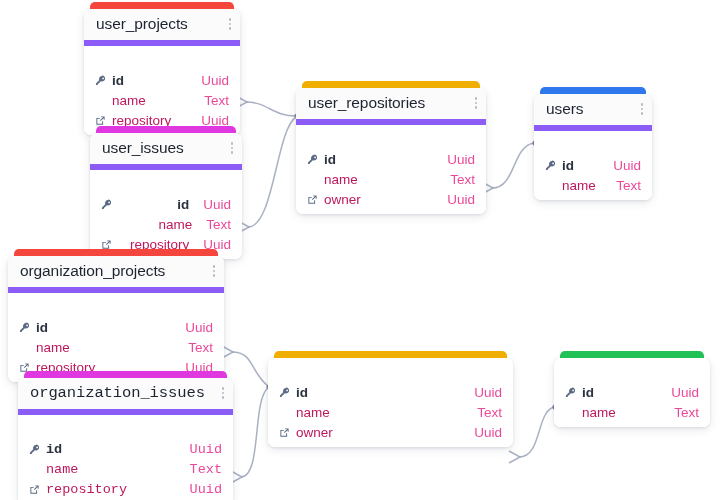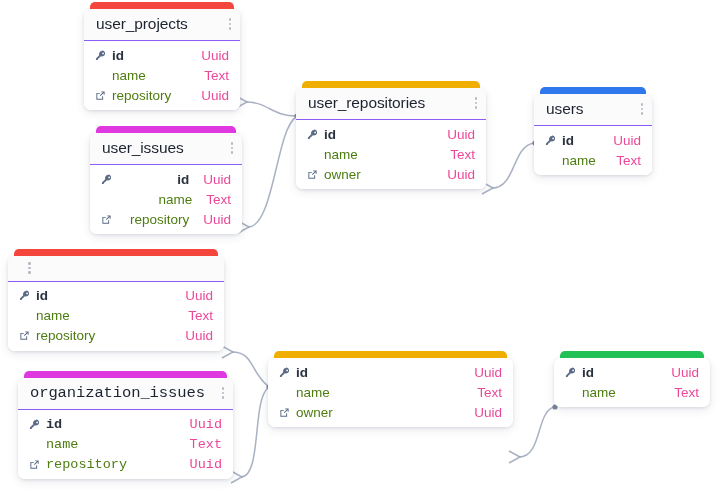--- a/index.html
+++ b/index.html
@@ -67,21 +67,21 @@
     background: #ffffff;
     border-radius: 7px;
     overflow: hidden;
   }
   .card-header {
     display: flex;
     align-items: center;
     justify-content: space-between;
     background: #fbfbfc;
     padding: 6px 9px 7px 12px;
-    border-bottom: 1px solid #8b5cf6;
+    border-bottom: 6px solid #8b5cf6;
   }
   .card-title {
     color: #1d2430;
     font-size: 15.5px;
     letter-spacing: -0.1px;
     white-space: nowrap;
   }
   .kebab {
     display: flex;
     flex-direction: column;
@@ -92,38 +92,39 @@
   .kebab i {
     display: block;
     width: 2.5px;
     height: 2.5px;
     background: #b5bac4;
     border-radius: 50%;
   }
   .card-body {
     padding: 4px 0 5px 0;
     background: #ffffff;
+    margin-top: 20px;
   }
   .field-row {
     display: flex;
     align-items: center;
     padding: 2.5px 11px 2.5px 11px;
     font-size: 13.5px;
     white-space: nowrap;
   }
   .field-icon {
     width: 15px;
     flex: 0 0 15px;
     display: flex;
     align-items: center;
     justify-content: flex-start;
   }
   .field-name {
     flex: 1 1 auto;
-    color: #4d7c0f;
+    color: #be185d;
     padding-left: 2px;
   }
   .field-row.is-pk .field-name {
     color: #2a3240;
     font-weight: bold;
   }
   .field-type {
     flex: 0 0 auto;
     color: #ec4899;
     padding-left: 14px;
@@ -317,20 +318,21 @@
           <span class="field-type">Text</span>
         </div>
       </div>
     </div>
   </div>
 
   <div class="table-card" id="tbl-organization-projects">
     <div class="color-tab" style="background:#f4463c"></div>
     <div class="card-inner">
       <div class="card-header">
+        <span class="card-title">organization_projects</span>
         <span class="kebab">
             <i></i>
             <i></i>
             <i></i>
           </span>
       </div>
       <div class="card-body">
         <div class="field-row is-pk">
           <span class="field-icon">
               <svg class="icon-svg" width="11" height="11" viewBox="0 0 16 16">

